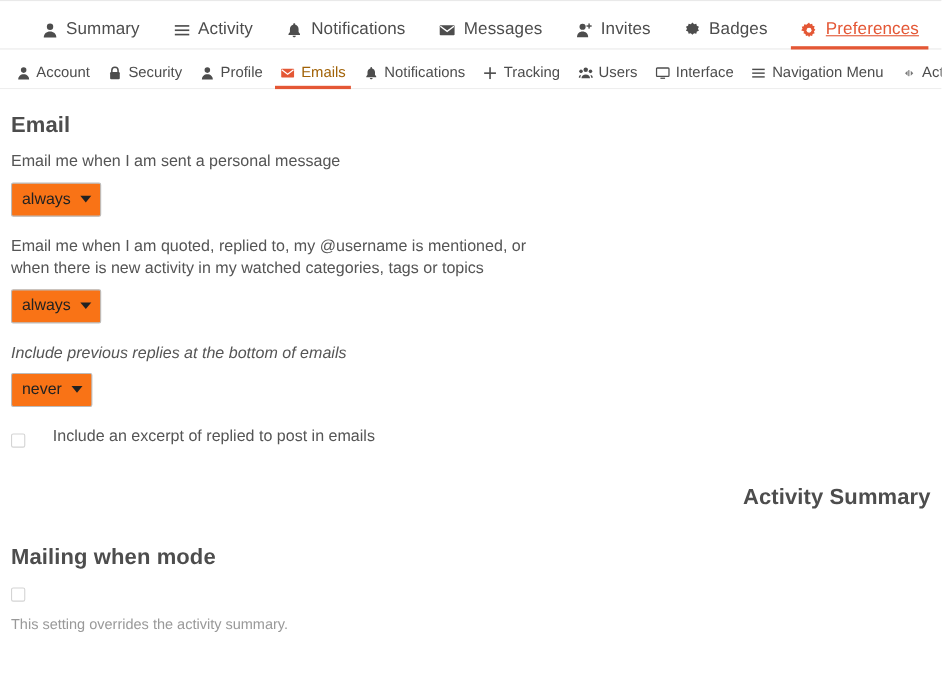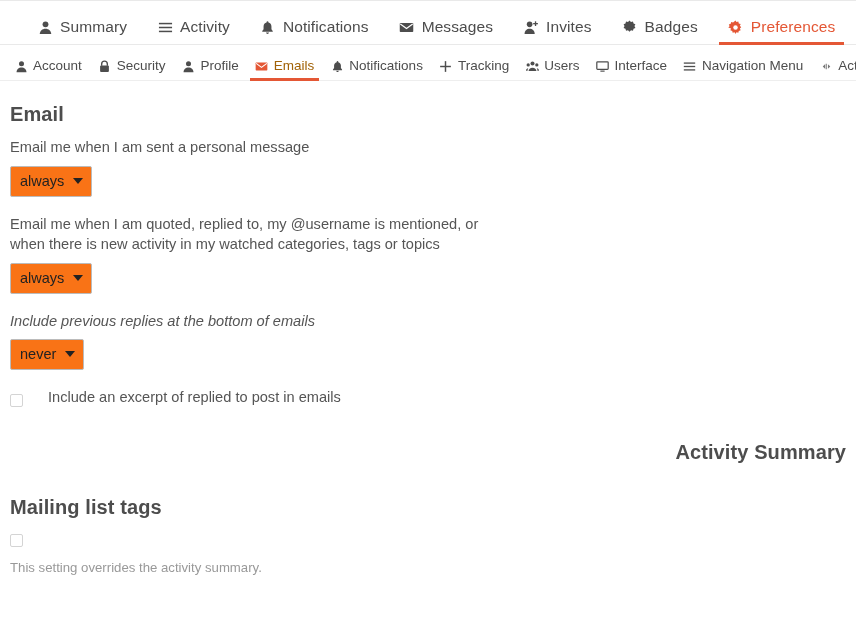--- a/index.html
+++ b/index.html
@@ -46,20 +46,21 @@
     color: #4d4d4d;
     padding: 0 15px 9px 15px;
     line-height: 1;
     position: relative;
     cursor: pointer;
     white-space: nowrap;
   }
   .pnav-item .nlabel { letter-spacing: 0.1px; }
   .pnav-item.active {
     color: #e45735;
+    text-decoration: underline;
   }
   .pnav-item.active::after {
     content: "";
     position: absolute;
     left: 6px;
     right: 6px;
     bottom: -1px;
     height: 3px;
     background: #e45735;
   }
@@ -432,20 +433,20 @@
       </span>
     </div>
 
     <div class="check-row">
       <span class="cb"></span>
       <span class="cb-label">Include an excerpt of replied to post in emails</span>
     </div>
 
     <h2 class="section-title activity">Activity Summary</h2>
 
-    <h2 class="section-title mailing">Mailing list tags</h2>
+    <h2 class="section-title mailing">Mailing when mode</h2>
     <div class="check-row">
       <span class="cb"></span>
     </div>
     <p class="note first">This setting overrides the activity summary.</p>
 
   </main>
 </div>
 
 </body></html>

